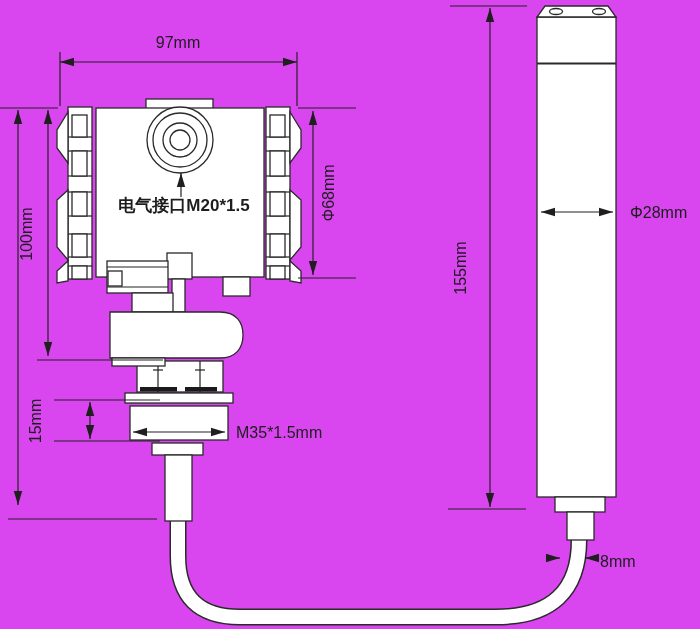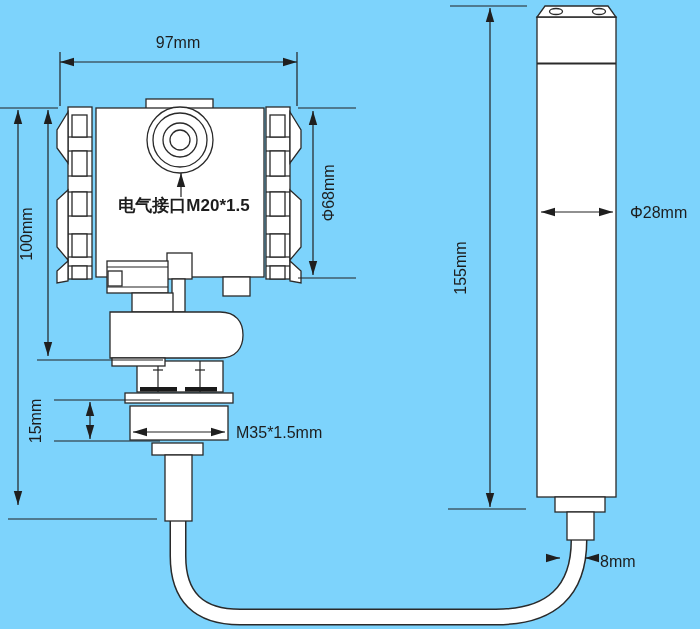--- a/index.html
+++ b/index.html
@@ -1,16 +1,16 @@
 <!DOCTYPE html>
 <html><head>
 <meta charset="utf-8">
 <style>
   html,body{margin:0;padding:0;background:#ffffff;}
-  .stage{width:700px;height:629px;position:relative;background:#7dd3fc;overflow:hidden;}
+  .stage{width:700px;height:629px;position:relative;background:#d946ef;overflow:hidden;}
   svg{display:block;}
   text{font-family:"Liberation Sans","DejaVu Sans",sans-serif;fill:#1d1d1d;}
   .dim-text{font-size:16px;}
   .bold-label{font-size:17px;font-weight:bold;}
   .thin{stroke:#222;stroke-width:1.2;fill:none;}
   .shape{stroke:#2a2a2a;stroke-width:1.3;fill:#ffffff;}
   .shape-nf{stroke:#2a2a2a;stroke-width:1.3;fill:none;}
   .dark{fill:#1a1a1a;stroke:none;}
 </style>
 </head>

